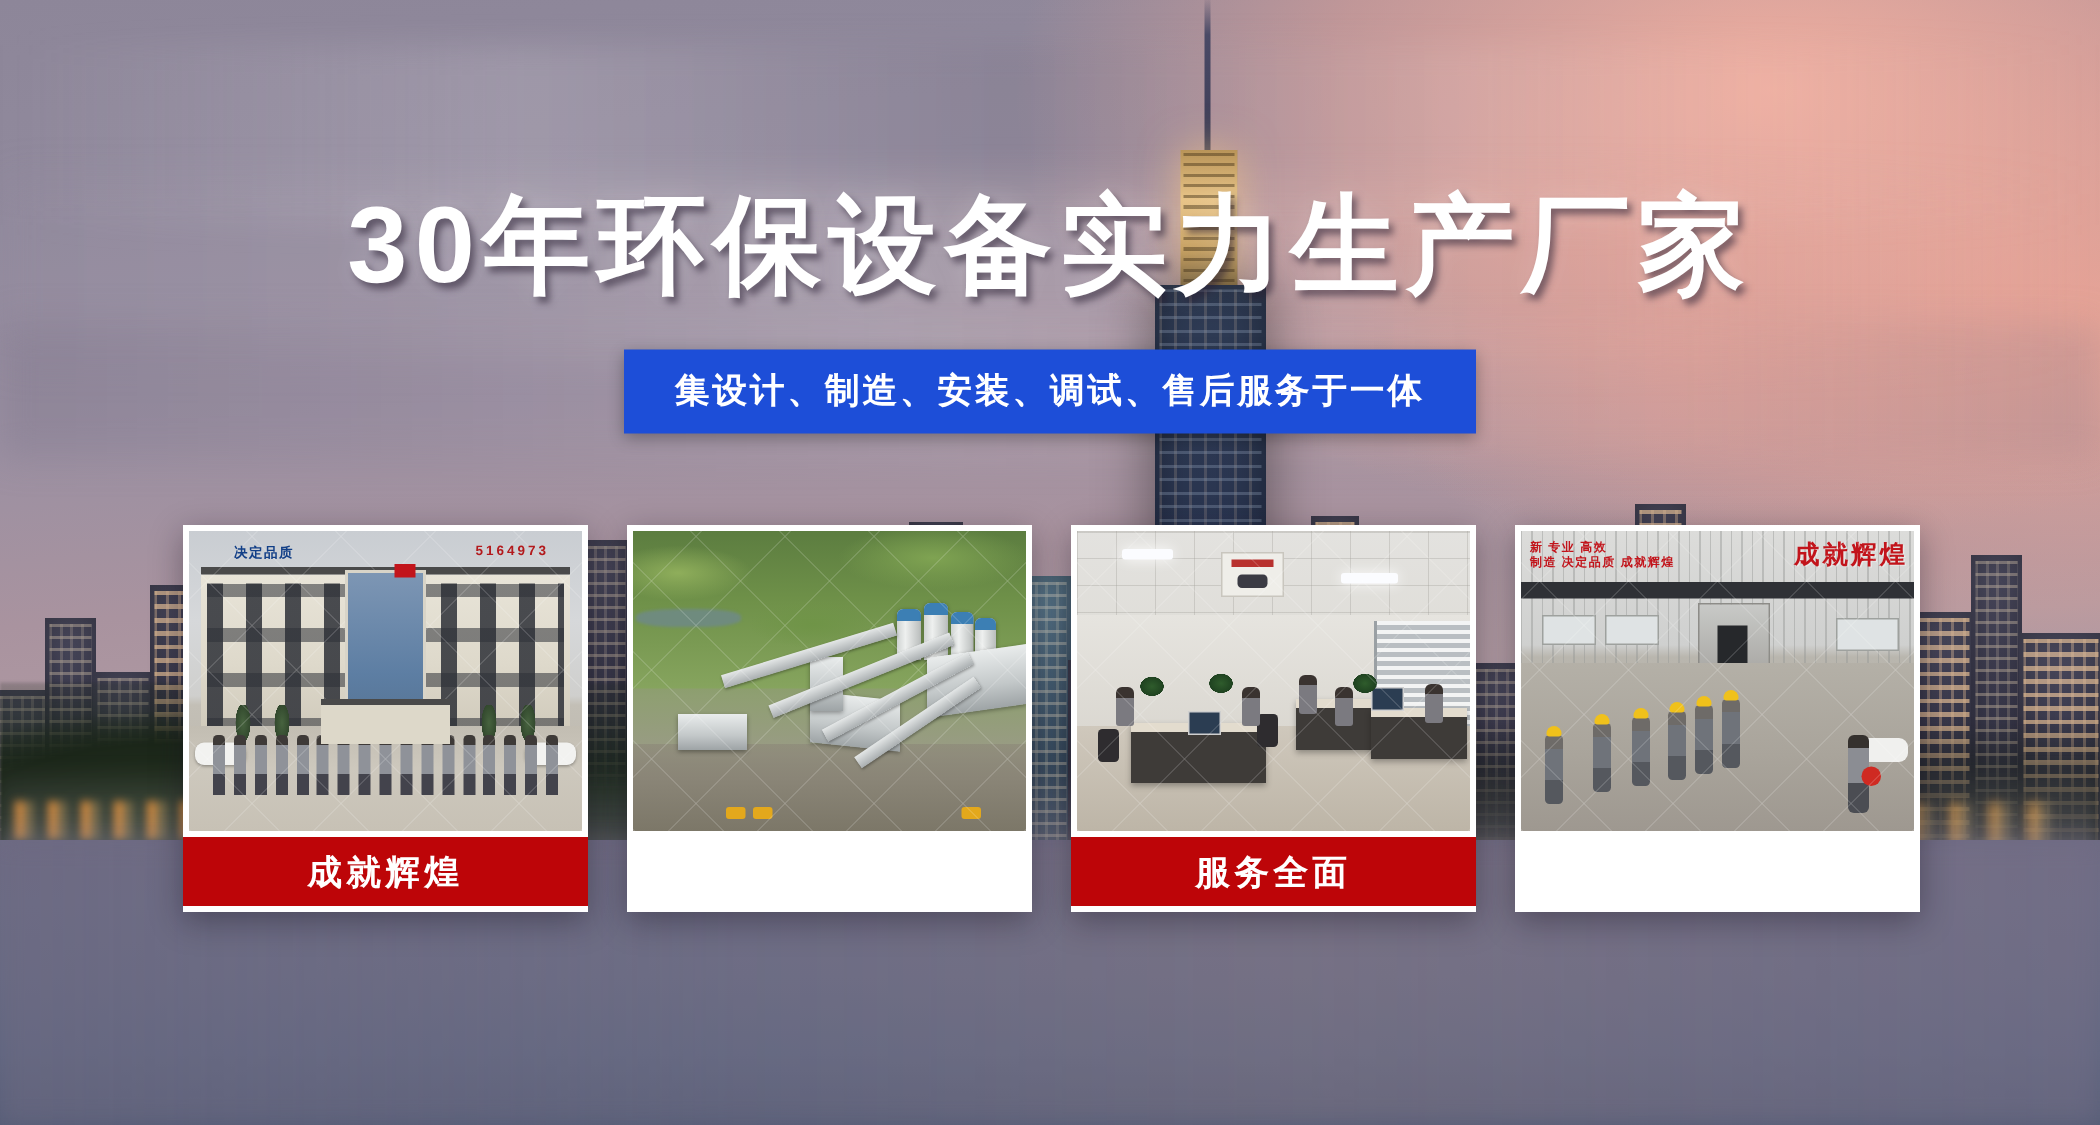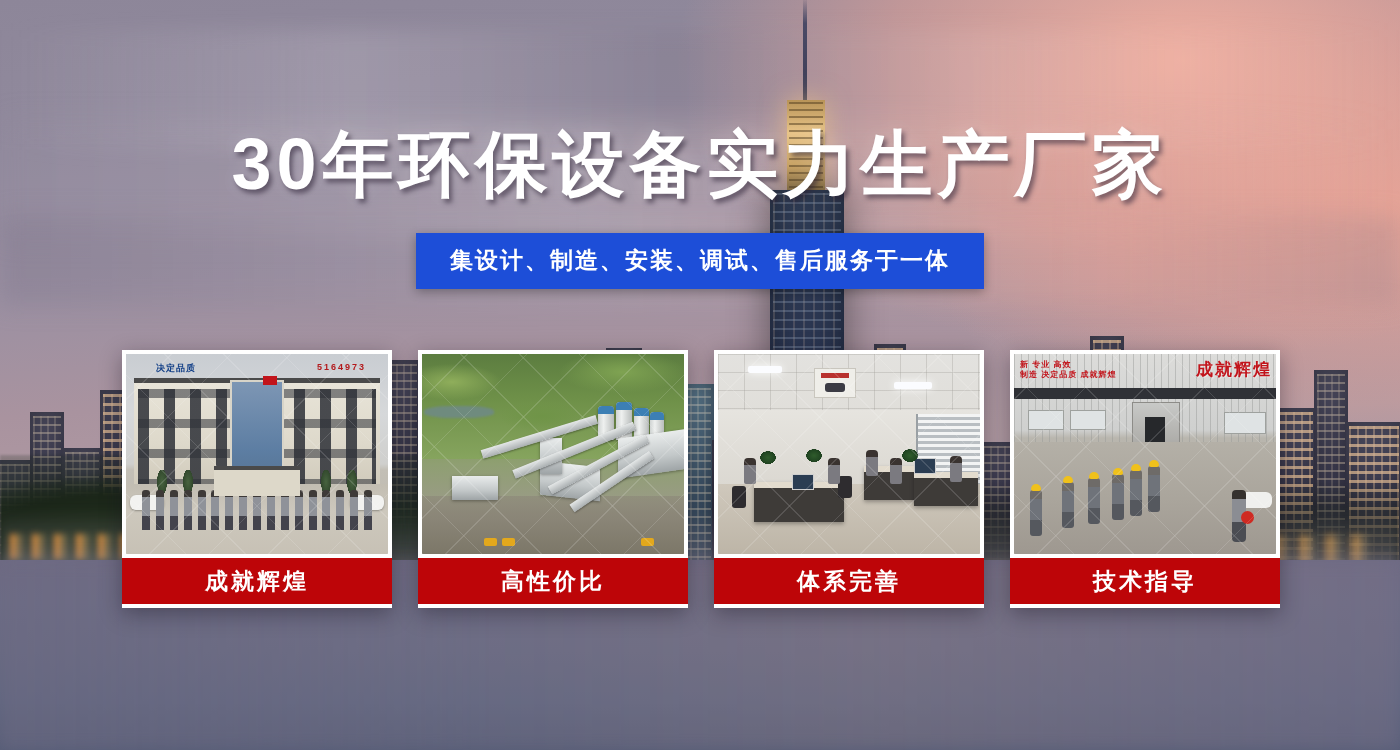--- a/index.html
+++ b/index.html
@@ -319,21 +319,20 @@
         <div class="shed" style="left:118px;top:84px;width:22px;height:36px;"></div>
         <div class="conv" style="left:60px;top:96px;width:120px;transform:rotate(-17deg);transform-origin:left center;"></div>
         <div class="conv" style="left:92px;top:116px;width:130px;transform:rotate(-22deg);transform-origin:left center;"></div>
         <div class="conv" style="left:128px;top:132px;width:110px;transform:rotate(-28deg);transform-origin:left center;"></div>
         <div class="conv" style="left:150px;top:150px;width:96px;transform:rotate(-34deg);transform-origin:left center;"></div>
         <div class="digger" style="left:62px;"></div>
         <div class="digger" style="left:80px;"></div>
         <div class="digger" style="right:30px;"></div>
         <div class="wm"></div>
       </div>
-      <div class="cap">高性价比</div>
     </div>
 
     <div class="card">
       <div class="photo p3">
         <div class="ceil"></div>
         <div class="lamp" style="left:30px;top:12px;width:34px;"></div>
         <div class="lamp" style="left:176px;top:28px;width:38px;"></div>
         <div class="wall"></div>
         <div class="plaque">
             <i></i>
@@ -350,21 +349,21 @@
         <div class="per" style="left:148px;top:96px;"></div>
         <div class="per" style="left:172px;top:104px;"></div>
         <div class="per" style="left:232px;top:102px;"></div>
         <div class="mon" style="left:74px;top:120px;"></div>
         <div class="mon" style="left:196px;top:104px;"></div>
         <div class="plant" style="left:40px;top:94px;"></div>
         <div class="plant" style="left:86px;top:92px;"></div>
         <div class="plant" style="left:182px;top:92px;"></div>
         <div class="wm"></div>
       </div>
-      <div class="cap">体系完善</div>
+      <div class="cap">服务全面</div>
     </div>
 
     <div class="card">
       <div class="photo p4">
         <div class="fac"></div>
         <div class="slogan">成就辉煌</div>
         <div class="slogan2">新 专业 高效<br>制造 决定品质 成就辉煌</div>
         <div class="band"></div>
         <div class="door">
             <i></i>
@@ -377,17 +376,16 @@
         <div class="worker" style="left:16px;bottom:18px;"></div>
         <div class="worker" style="left:48px;bottom:26px;"></div>
         <div class="worker" style="left:74px;bottom:30px;"></div>
         <div class="worker" style="left:98px;bottom:34px;"></div>
         <div class="worker" style="left:116px;bottom:38px;"></div>
         <div class="worker" style="left:134px;bottom:42px;"></div>
         <div class="lead"></div>
         <div class="helmet"></div>
         <div class="wm"></div>
       </div>
-      <div class="cap">技术指导</div>
     </div>
 
   </div>
 </div>
 
 </body></html>

